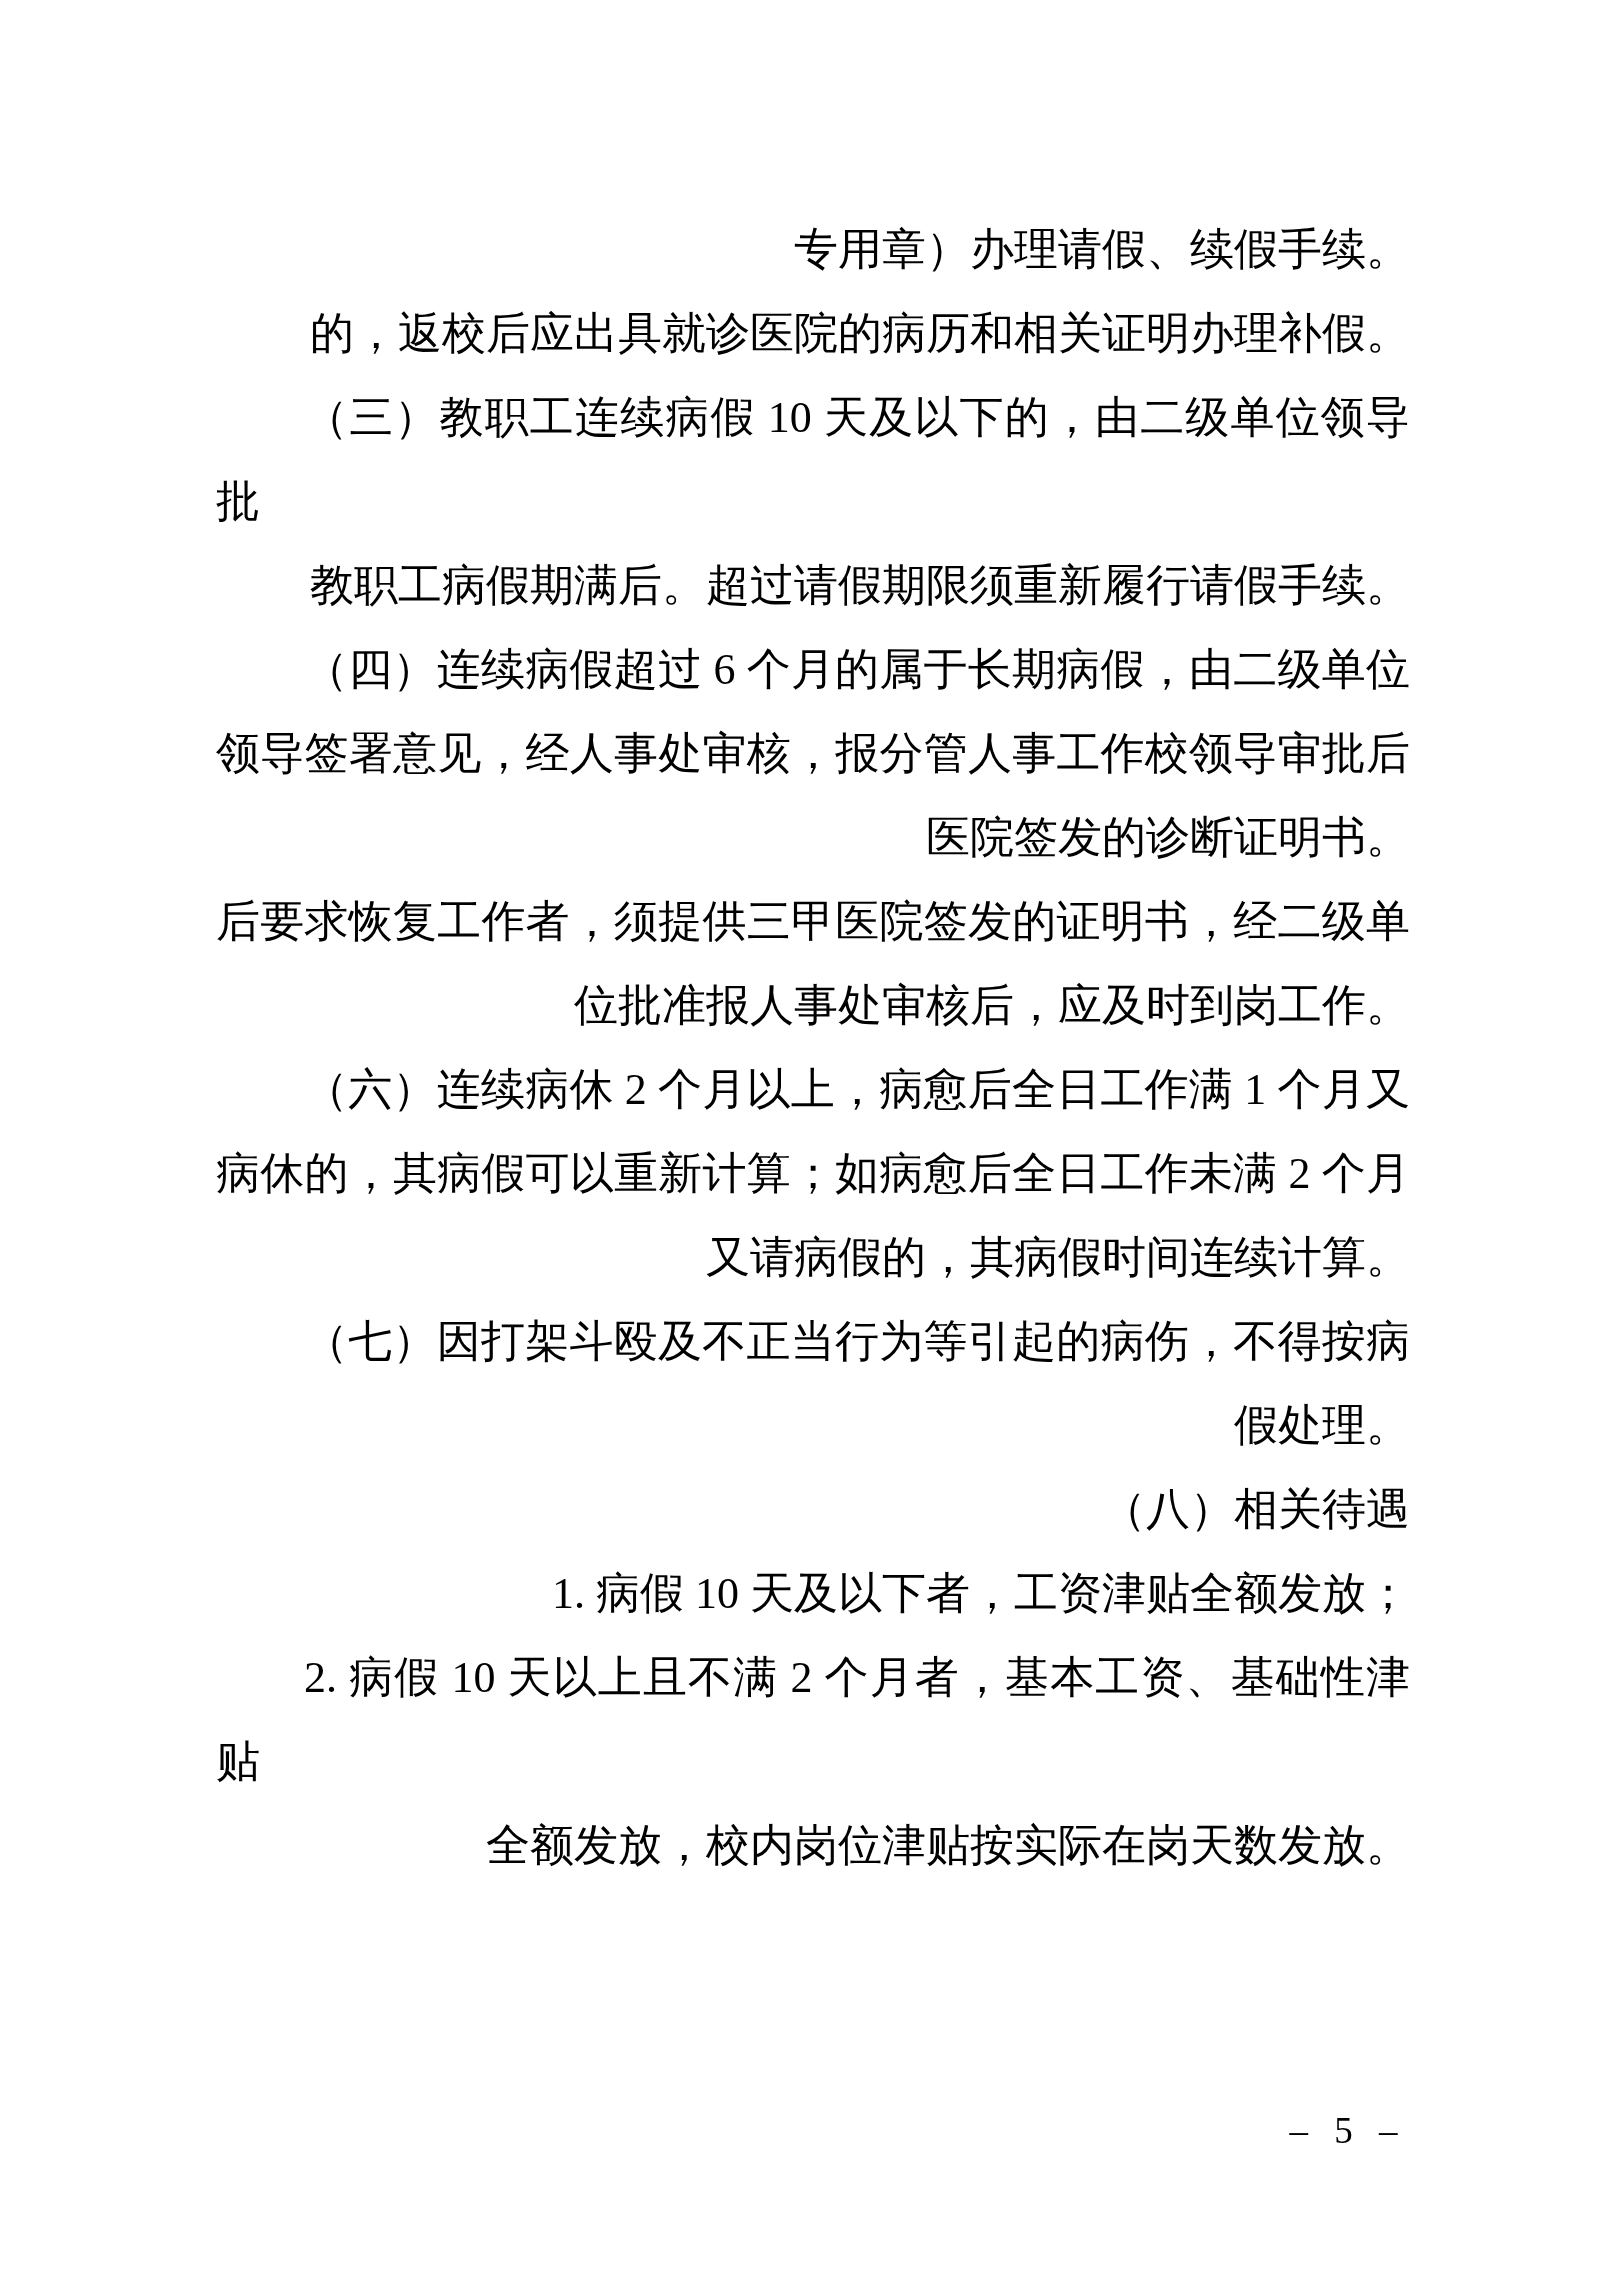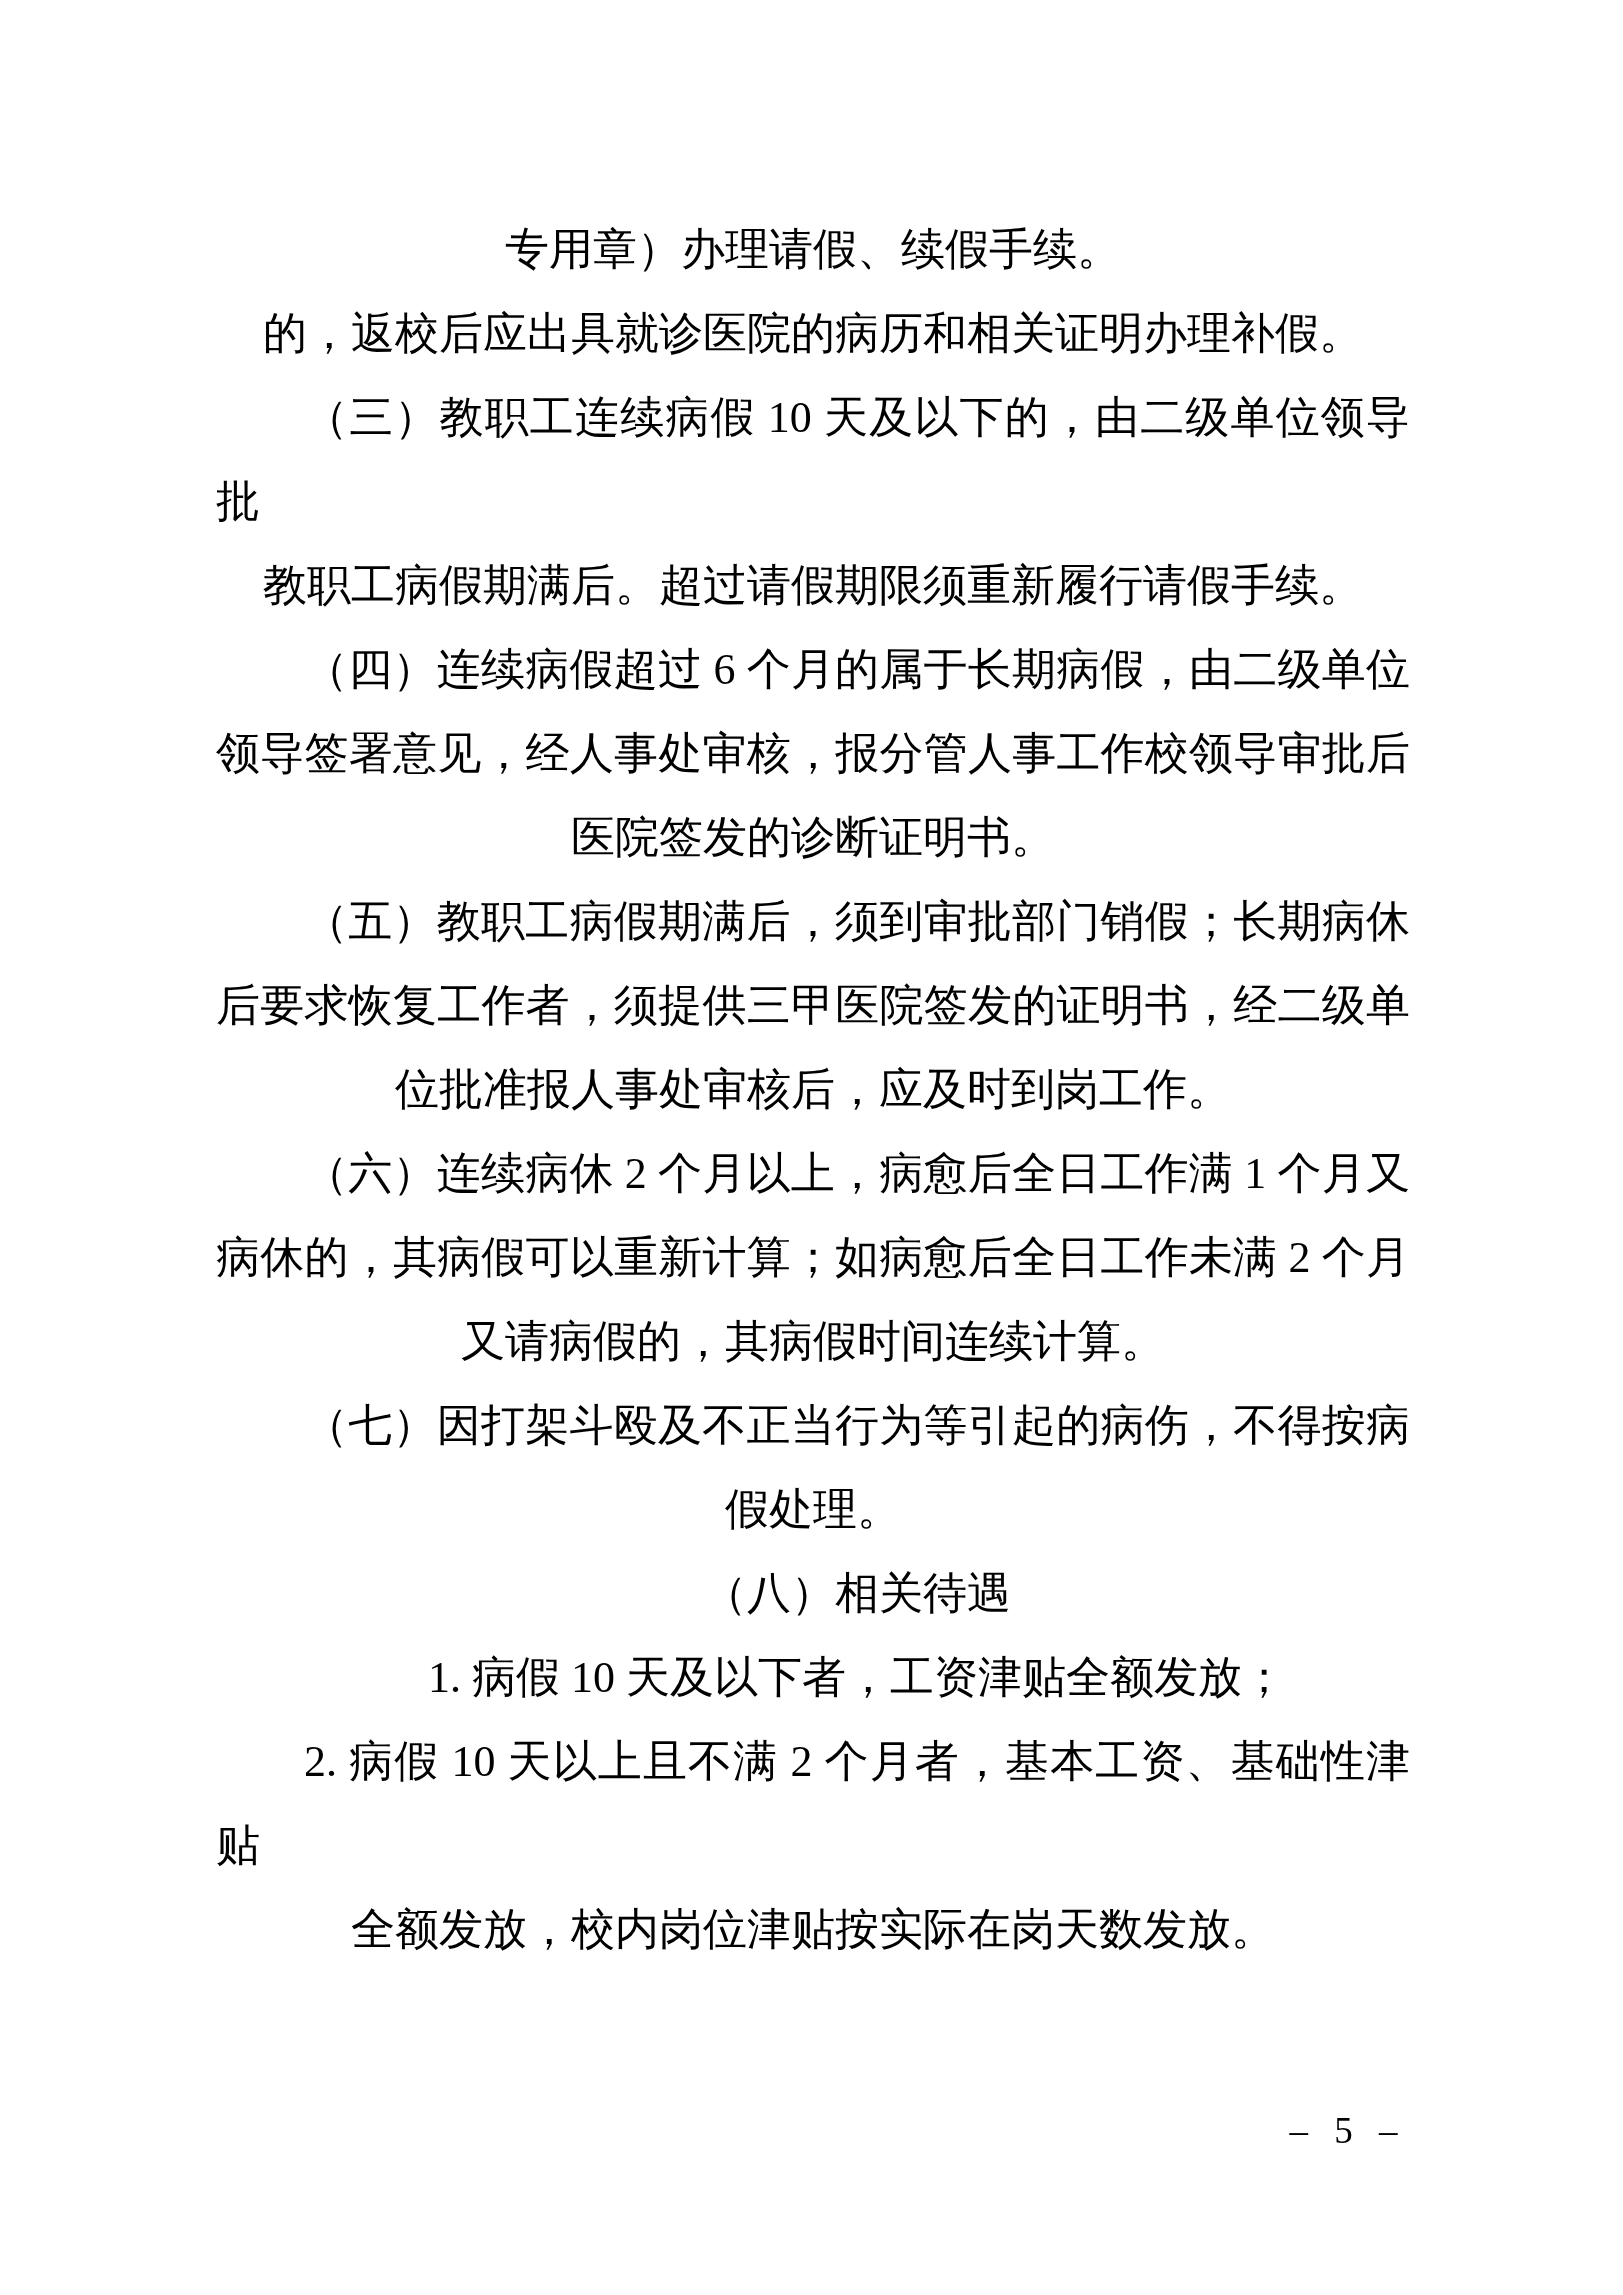--- a/index.html
+++ b/index.html
@@ -20,21 +20,21 @@
     position: absolute;
     left: 216px;
     top: 208px;
     width: 1194px;
   }
   .line {
     font-size: 44px;
     line-height: 84px;
     width: 100%;
     white-space: nowrap;
-    text-align: center;
+    text-align: right;
     font-weight: 400;
   }
   .line.indent {
     text-indent: 2em;
   }
   .line.fill {
     white-space: normal;
     text-align: justify;
     text-align-last: justify;
     text-justify: inter-character;
@@ -56,21 +56,20 @@
 
   <div class="content">
 
   <div class="line">专用章）办理请假、续假手续。</div>
       <div class="line">的，返校后应出具就诊医院的病历和相关证明办理补假。</div>
       <div class="line indent fill">（三）教职工连续病假 10 天及以下的，由二级单位领导批</div>
       <div class="line">教职工病假期满后。超过请假期限须重新履行请假手续。</div>
       <div class="line indent fill">（四）连续病假超过 6 个月的属于长期病假，由二级单位</div>
       <div class="line fill">领导签署意见，经人事处审核，报分管人事工作校领导审批后</div>
       <div class="line">医院签发的诊断证明书。</div>
-      <div class="line indent fill">（五）教职工病假期满后，须到审批部门销假；长期病休</div>
       <div class="line fill">后要求恢复工作者，须提供三甲医院签发的证明书，经二级单</div>
       <div class="line">位批准报人事处审核后，应及时到岗工作。</div>
       <div class="line indent fill">（六）连续病休 2 个月以上，病愈后全日工作满 1 个月又</div>
       <div class="line fill">病休的，其病假可以重新计算；如病愈后全日工作未满 2 个月</div>
       <div class="line">又请病假的，其病假时间连续计算。</div>
       <div class="line indent fill">（七）因打架斗殴及不正当行为等引起的病伤，不得按病</div>
       <div class="line">假处理。</div>
       <div class="line indent">（八）相关待遇</div>
       <div class="line indent">1. 病假 10 天及以下者，工资津贴全额发放；</div>
       <div class="line indent fill">2. 病假 10 天以上且不满 2 个月者，基本工资、基础性津贴</div>

